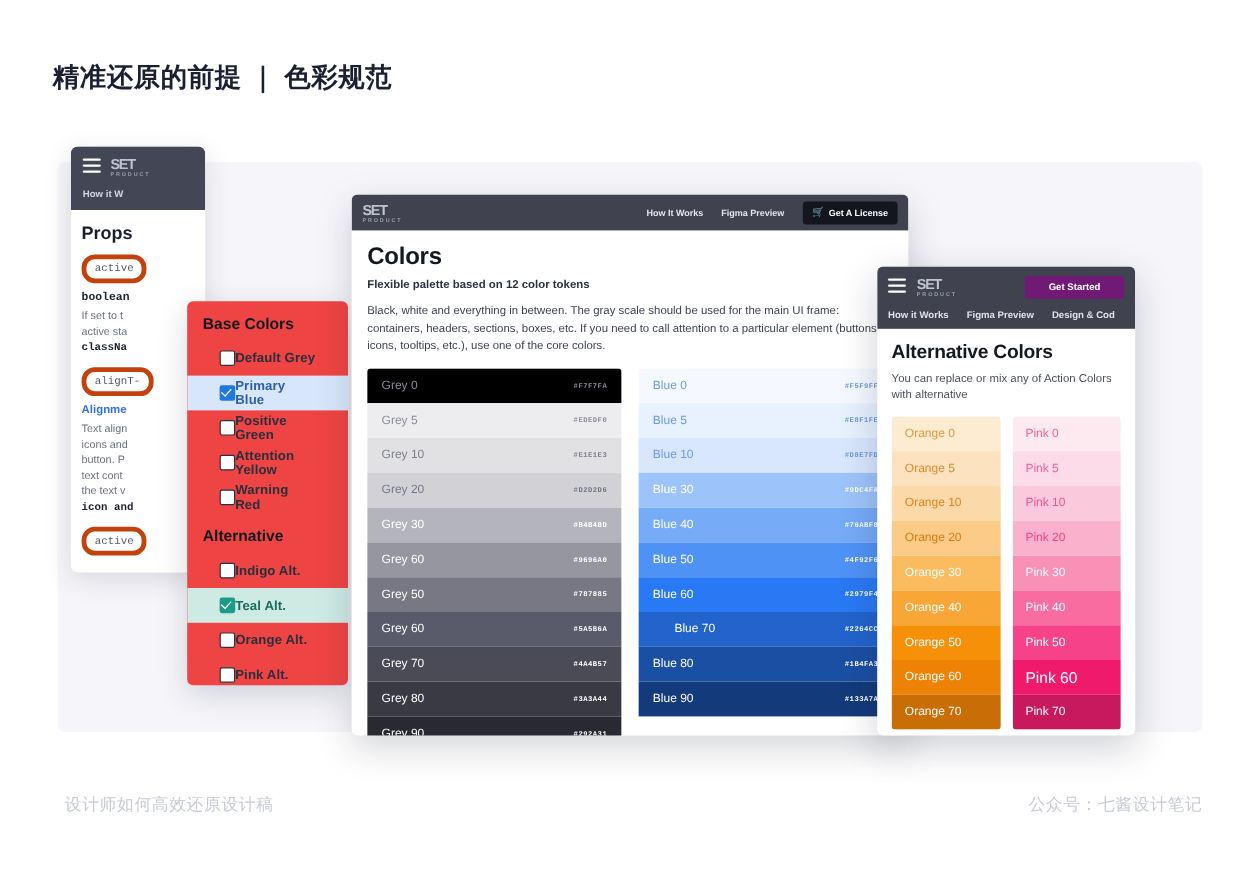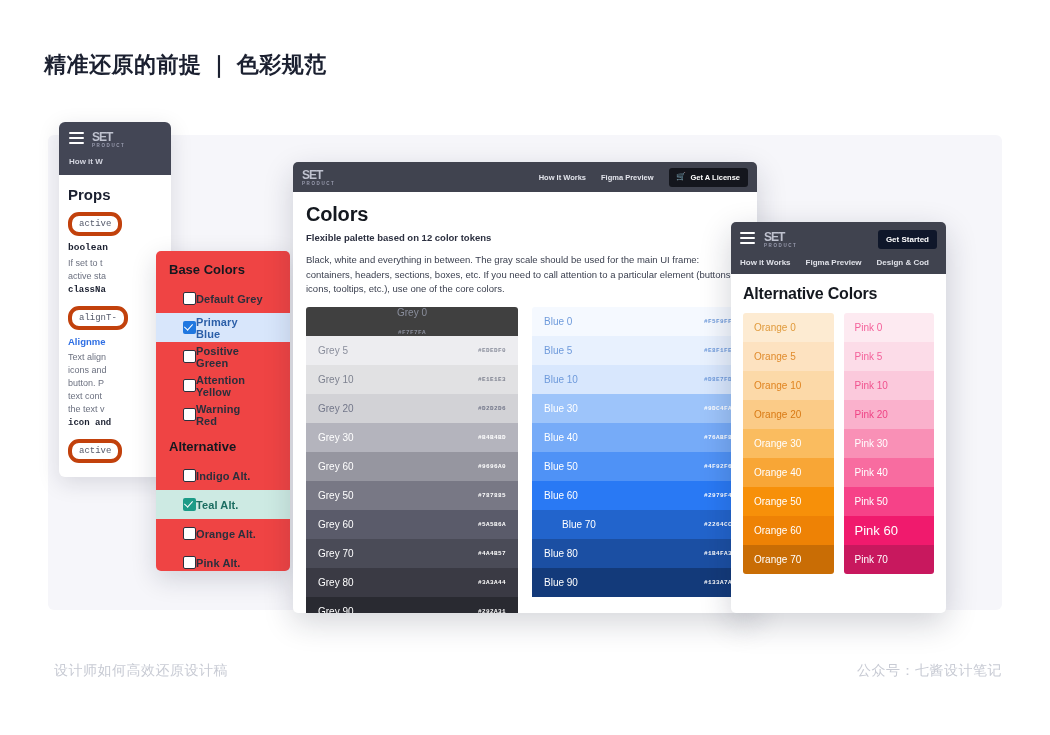--- a/index.html
+++ b/index.html
@@ -132,22 +132,22 @@
     position:absolute; left:731px; top:222px;
     width:215px; height:391px;
     background:#ffffff; border-radius:5px;
     box-shadow: 0 10px 32px rgba(20,25,50,.2);
     overflow:hidden;
   }
   .alt-nav { background:#40434f; padding: 8px 9px 0 9px; }
   .alt-nav-top { display:flex; align-items:center; gap:9px;}
   .alt-nav-top .logo-mark { font-size:12px;}
   .alt-btn {
-    margin-left:auto; background:#0f172a; color:#fff; font-size:8px; font-weight:bold;
-    border-radius:3px; padding:5px 8px; white-space:nowrap;
+    margin-left:auto; background:#701a75; color:#fff; font-size:8px; font-weight:bold;
+    border-radius:3px; padding:5px 20px; white-space:nowrap;
   }
   .alt-tabs { display:flex; gap:15px; padding: 9px 0 7px 0; }
   .alt-tab { font-size:8px; color:#dfe1e8; font-weight:bold; white-space:nowrap;}
   .alt-body { padding: 11px 12px 0 12px; }
   .alt-h { font-size:16px; font-weight:bold; color:#14181f; letter-spacing:-.2px;}
   .alt-p { font-size:9.5px; line-height:14px; color:#4a4f5e; margin-top:6px;}
   .alt-swatch-wrap { display:flex; gap:10px; padding: 10px 12px 0 12px;}
   .alt-col { flex:1 1 0; border-radius:3px; overflow:hidden;}
   .alt-sw { height:29px; display:flex; align-items:center; padding:0 11px; }
   .alt-sw-name { font-size:10px; }
@@ -275,21 +275,21 @@
         </span>
       </div>
     </div>
     <div class="colors-body">
       <div class="colors-h">Colors</div>
       <div class="colors-sub">Flexible palette based on 12 color tokens</div>
       <div class="colors-para">Black, white and everything in between. The gray scale should be used for the main UI frame: containers, headers, sections, boxes, etc. If you need to call attention to a particular element (buttons, icons, tooltips, etc.), use one of the core colors.</div>
     </div>
     <div class="swatch-wrap">
       <div class="swatch-col" id="grey-col">
-          <div class="sw" style="background: #404040; flex-direction: column;">
+          <div class="sw" style="background: #000000;">
             <span class="sw-name" style="color: rgb(138, 142, 156);">Grey 0</span>
             <span class="sw-hex" style="color: rgb(138, 142, 156);">#F7F7FA</span>
           </div>
           <div class="sw" style="background: rgb(237, 237, 240);">
             <span class="sw-name" style="color: rgb(138, 142, 156);">Grey 5</span>
             <span class="sw-hex" style="color: rgb(138, 142, 156);">#EDEDF0</span>
           </div>
           <div class="sw" style="background: rgb(225, 225, 227);">
             <span class="sw-name" style="color: rgb(126, 130, 144);">Grey 10</span>
             <span class="sw-hex" style="color: rgb(126, 130, 144);">#E1E1E3</span>
@@ -387,20 +387,21 @@
         <span class="alt-btn">Get Started</span>
       </div>
       <div class="alt-tabs">
         <span class="alt-tab">How it Works</span>
         <span class="alt-tab">Figma Preview</span>
         <span class="alt-tab">Design &amp; Cod</span>
       </div>
     </div>
     <div class="alt-body">
       <div class="alt-h">Alternative Colors</div>
+      <div class="alt-p">You can replace or mix any of Action Colors with alternative</div>
     </div>
     <div class="alt-swatch-wrap">
       <div class="alt-col" id="orange-col">
           <div class="alt-sw" style="background: rgb(253, 235, 210);">
             <span class="alt-sw-name" style="color: rgb(224, 154, 60);">Orange 0</span>
           </div>
           <div class="alt-sw" style="background: rgb(253, 226, 192);">
             <span class="alt-sw-name" style="color: rgb(224, 139, 44);">Orange 5</span>
           </div>
           <div class="alt-sw" style="background: rgb(252, 217, 168);">

